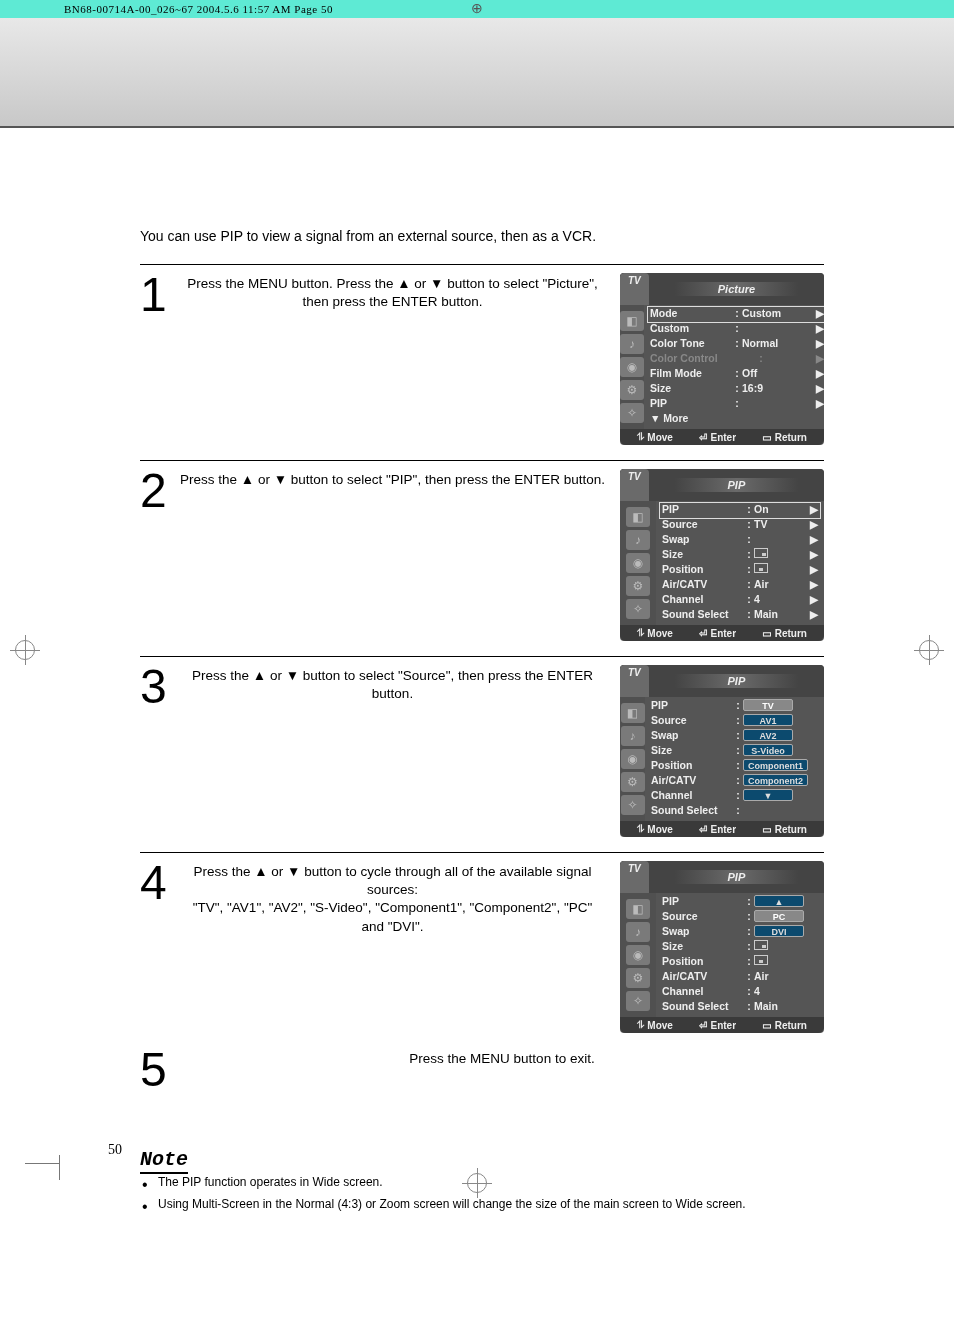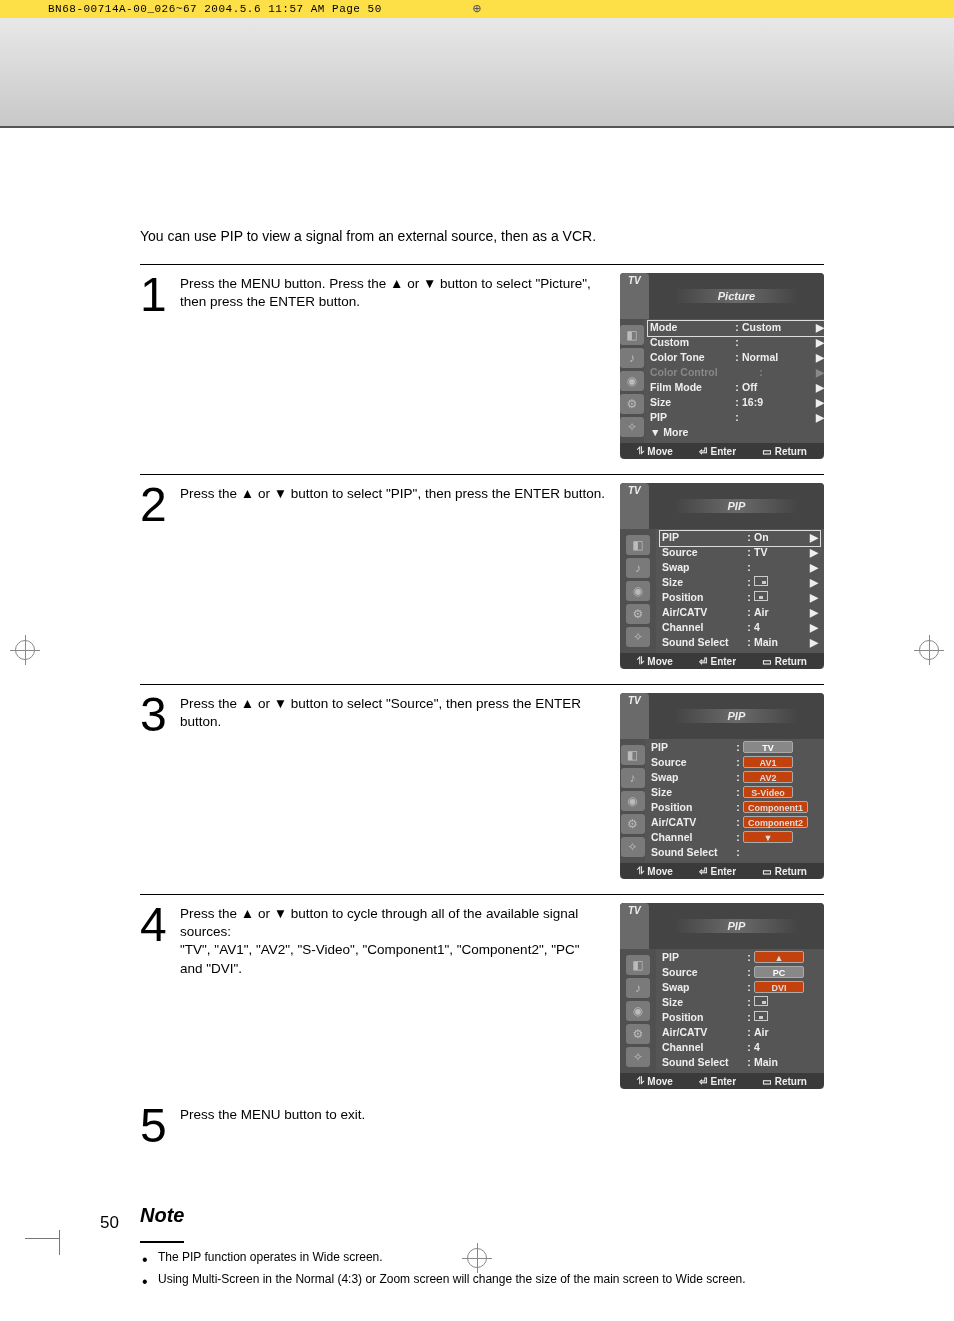--- a/index.html
+++ b/index.html
@@ -4,24 +4,24 @@
 <style>
   * { box-sizing: border-box; margin: 0; padding: 0; }
   body {
     font-family: Arial, Helvetica, sans-serif;
     background: #fff;
     width: 954px;
     margin: 0 auto;
     position: relative;
   }
   .crop-header {
-    background: #fde047;
-    font-family: Liberation Mono, monospace;
+    background: #5eead4;
+    font-family: Liberation Serif, serif;
     font-size: 11px;
-    padding: 3px 48px;
+    padding: 3px 64px;
     letter-spacing: 0.5px;
     position: relative;
   }
   .crop-mark-top {
     position: absolute;
     left: 50%;
     top: 0;
     transform: translateX(-50%);
     font-size: 14px;
     color: #555;
@@ -63,20 +63,21 @@
     line-height: 0.9;
     width: 25px;
     flex-shrink: 0;
     font-stretch: condensed;
   }
   .step-text {
     font-size: 13.5px;
     line-height: 1.35;
     padding-top: 2px;
     flex:1;
+    text-align:center;
   }
   .step-text p { margin-bottom: 10px; }
   .osd {
     width: 204px;
     flex-shrink: 0;
     font-size: 10.5px;
     background: #555;
     color: #eee;
     border-radius: 4px;
     overflow: hidden;
@@ -93,21 +94,21 @@
     font-style: italic;
     font-size: 10px;
   }
   .osd-title {
     flex: 1;
     text-align: center;
     font-weight: bold;
     font-style: italic;
     background: linear-gradient(to right, #444 10%, #6a6a6a 50%, #444 90%);
     border-radius: 10px;
-    margin: 16px 10px;
+    margin: 9px 10px;
     font-size: 11px;
     padding: 1px 0;
   }
   .osd-body { display: flex; }
   .osd-sidebar {
     width: 36px;
     background: #505050;
     display: flex;
     flex-direction: column;
     align-items: center;
@@ -142,21 +143,21 @@
     background: #3a3a3a;
     display: flex;
     justify-content: space-around;
     padding: 2px 4px;
     font-weight: bold;
     font-size: 10px;
     border-radius: 0 0 6px 6px;
   }
   .osd-footer span { display:flex; align-items:center; gap:3px;}
   .pill {
-    background:#c2410c;
+    background:#0c4a6e;
     border:1px solid #aaa;
     border-radius:2px;
     font-size:9px;
     padding:0 4px;
     min-width:50px;
     text-align:center;
     display:inline-block;
     color:#ddd;
     height:12px;line-height:12px;
   }
@@ -167,50 +168,51 @@
   }
   .mini-box::after{
     content:'';position:absolute;width:4px;height:3px;background:#ccc;
   }
   .mini-box.br::after{ bottom:1px;right:1px;}
   .mini-box.bc::after{ bottom:1px;left:4px;}
   .note-section {
     margin-top: 40px;
   }
   .note-heading {
-    font-family: Liberation Sans, sans-serif;
+    font-family: Liberation Mono, monospace;
     font-style: italic;
     font-weight: bold;
     font-size: 20px;
     border-bottom: 2px solid #000;
     display: inline-block;
-    padding-bottom: 14px;
-    margin-bottom: 6px;
+    padding-bottom: 1px;
+    margin-bottom: 0;
   }
   .note-section ul {
     list-style: none;
     font-size: 12px;
   }
   .note-section li {
     position: relative;
     padding-left: 18px;
     margin-bottom: 6px;
     line-height:1.35;
   }
   .note-section li::before {
     content: "•";
     position: absolute;
     left: 2px;
     font-size: 16px;
   }
   .page-number {
     position: absolute;
     bottom: 60px;
-    left: 100px;
-    font-size: 17px;
+    left: 108px;
+    font-size: 14px;
+    font-family: Liberation Serif, serif;
   }
   .reg-mark {
     position:absolute;
     width:20px;height:20px;
     border:1px solid #888;
     border-radius:50%;
     display:flex;align-items:center;justify-content:center;
     font-size:12px;color:#888;
   }
   .reg-mark::before,.reg-mark::after{content:'';position:absolute;background:#888;}

